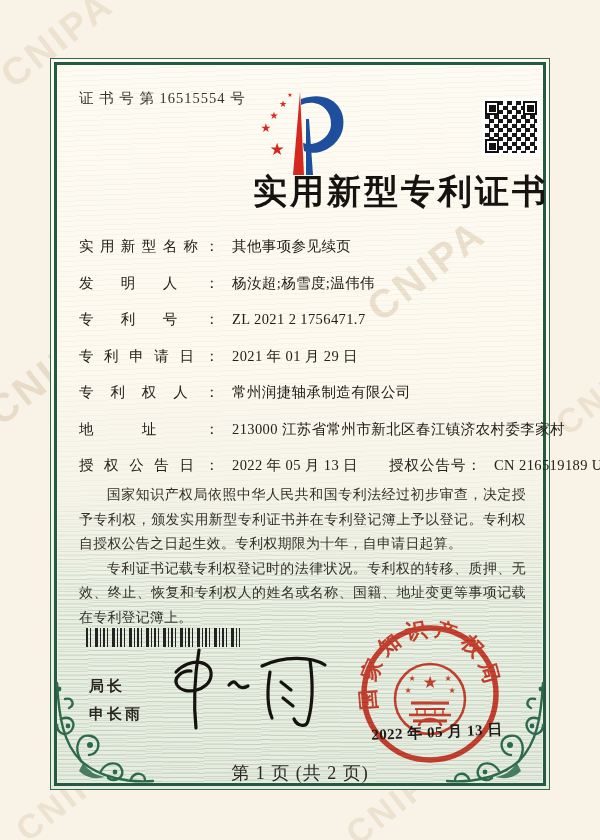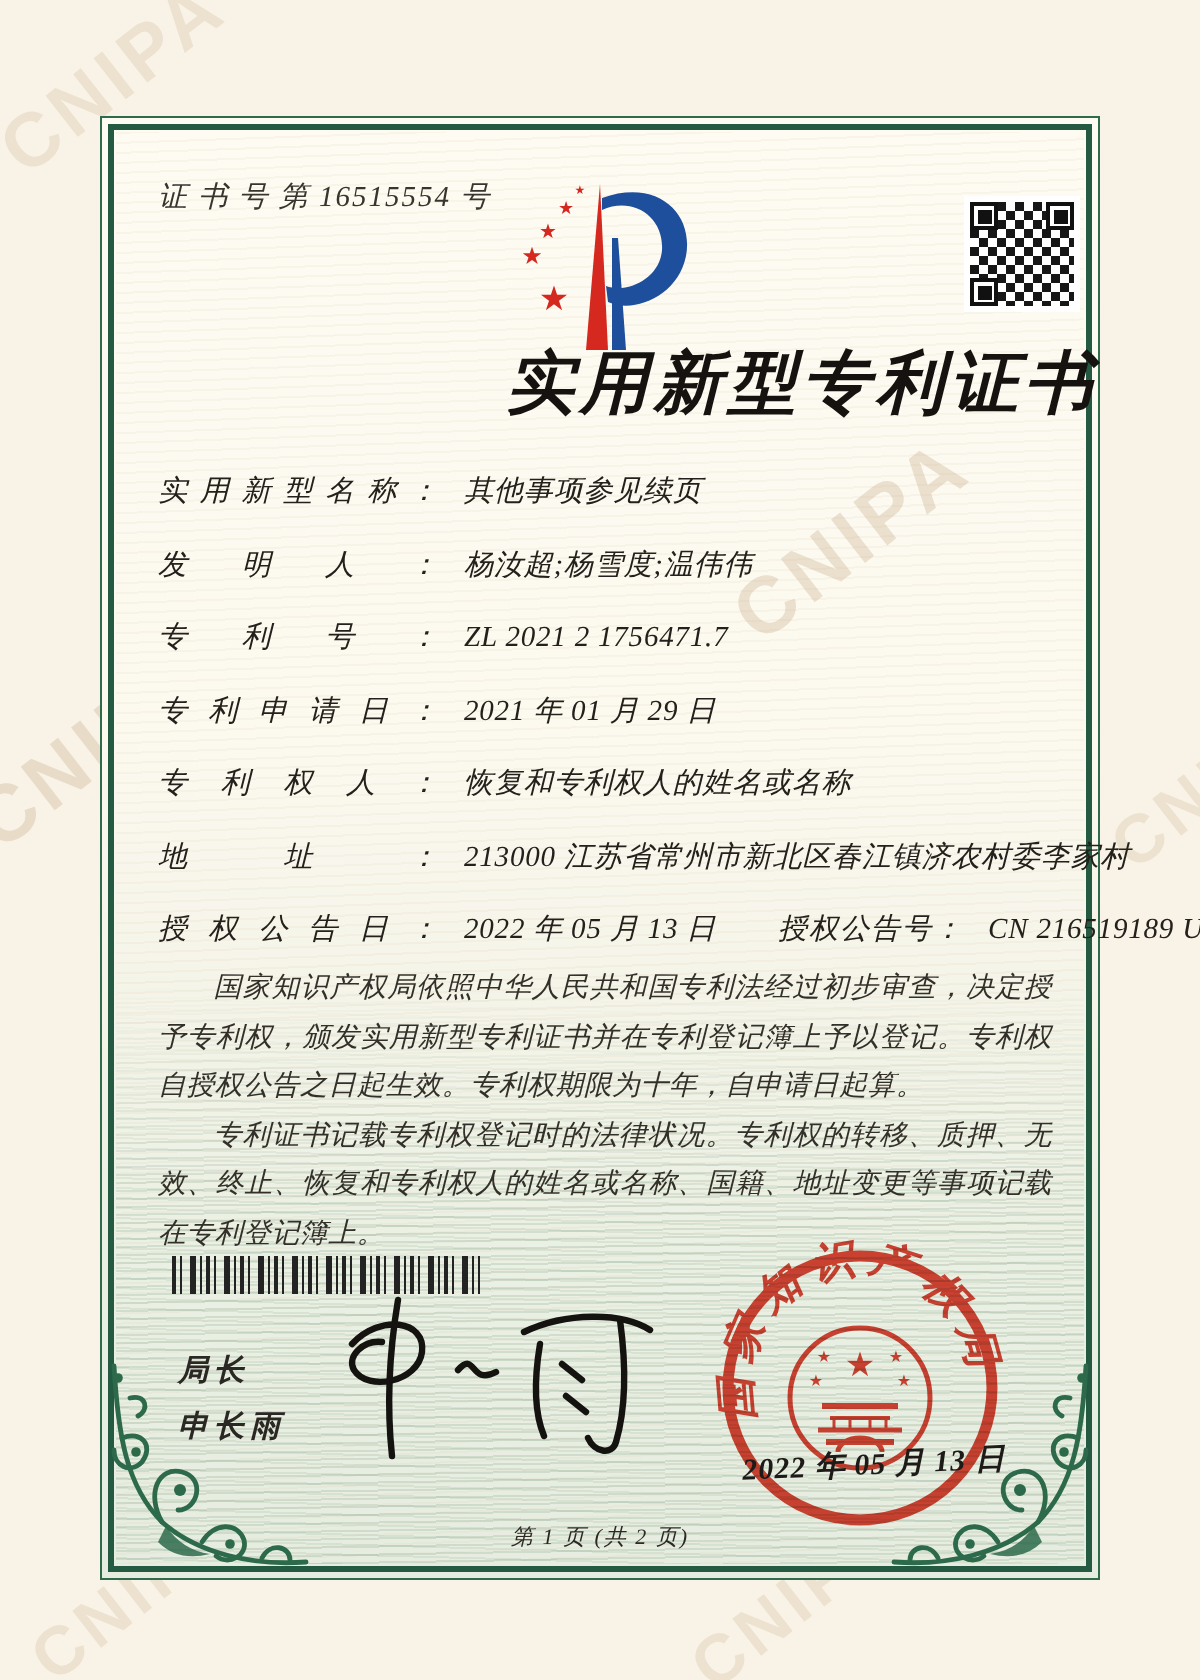--- a/index.html
+++ b/index.html
@@ -12,21 +12,20 @@
   .wm{
     position:absolute;font-family:"Liberation Sans","DejaVu Sans",sans-serif;
     font-weight:700;color:rgba(190,155,113,0.20);transform:rotate(-38deg);
     letter-spacing:3px;pointer-events:none;z-index:1;
   }
   
   .frame{
     position:absolute;left:50px;top:58px;width:498px;height:730px;
     border:1px solid #2e6b4d;z-index:2;
     background:linear-gradient(180deg,#fdfbf2 0%,#fcf9ef 42%,#f5f4e9 60%,#eaf0e3 78%,#e6ede0 100%);
-    font-style:italic;
   }
   .frame-inner{
     position:absolute;inset:3px;border:3px solid #245a41;pointer-events:none;
   }
   .texture{
     position:absolute;inset:7px;
     background:repeating-linear-gradient(178deg,rgba(206,186,150,0.10) 0 1px,transparent 1px 5px);
     pointer-events:none;
   }
   .waves{
@@ -100,21 +99,21 @@
     position:absolute;left:308px;top:664px;width:156px;text-align:center;z-index:8;
     font-size:15px;font-weight:700;color:#1d1a17;letter-spacing:0.5px;transform:rotate(-2.5deg);
   }
   
   .orn{position:absolute;z-index:9;}
   .orn-left{left:-16px;bottom:-12px;}
   .orn-right{right:-16px;bottom:-12px;transform:scaleX(-1);}
   
   .page-num{
     position:absolute;left:0;top:702px;width:100%;text-align:center;z-index:6;
-    font-size:11px;color:#2c2925;letter-spacing:1px;
+    font-size:18px;color:#2c2925;letter-spacing:1px;
   }
   .cont-note{
     position:absolute;left:0;top:797px;width:100%;text-align:center;z-index:3;
     font-size:14.5px;font-weight:700;color:#38342c;letter-spacing:3px;
   }
 </style>
 </head>
 <body>
 
 <div id="canvas">
@@ -161,21 +160,21 @@
       <div class="row">
         <span class="flabel">发明人：</span><span class="fvalue">杨汝超;杨雪度;温伟伟</span>
       </div>
       <div class="row">
         <span class="flabel">专利号：</span><span class="fvalue">ZL 2021 2 1756471.7</span>
       </div>
       <div class="row">
         <span class="flabel">专利申请日：</span><span class="fvalue">2021 年 01 月 29 日</span>
       </div>
       <div class="row">
-        <span class="flabel">专利权人：</span><span class="fvalue">恢复和专利权人的姓名或名称</span>
+        <span class="flabel">专利权人：</span><span class="fvalue">常州润捷轴承制造有限公司</span>
       </div>
       <div class="row">
         <span class="flabel">地址：</span><span class="fvalue">213000 江苏省常州市新北区春江镇济农村委李家村</span>
       </div>
       <div class="row">
         <span class="flabel">授权公告日：</span><span class="fvalue">2022 年 05 月 13 日</span><span class="flabel2">授权公告号：</span><span class="fvalue">CN 216519189 U</span>
       </div>
     </div>
 
     <div class="paras">

